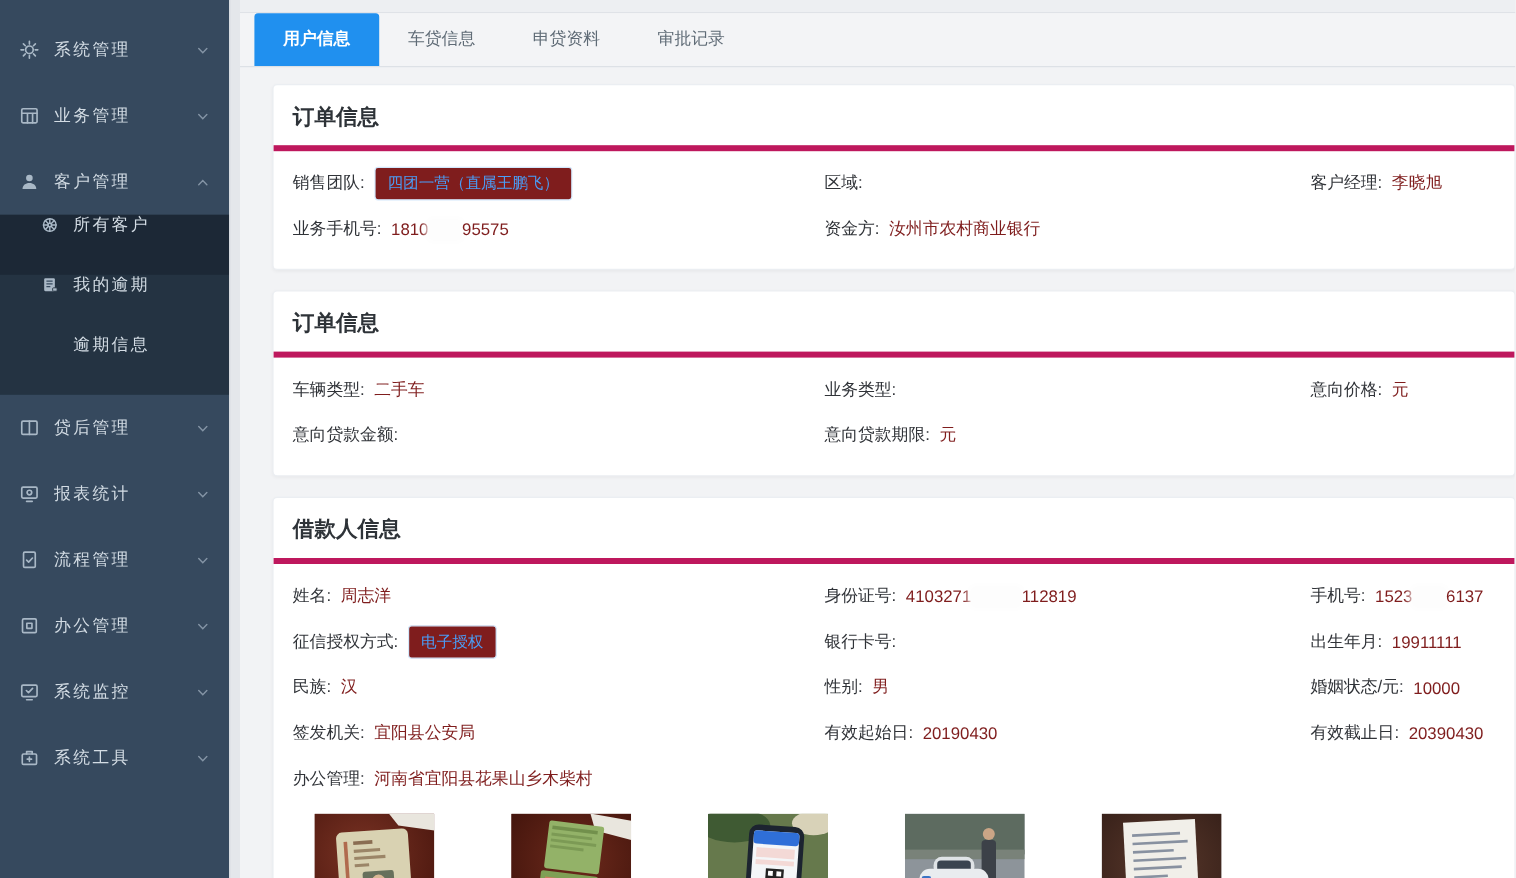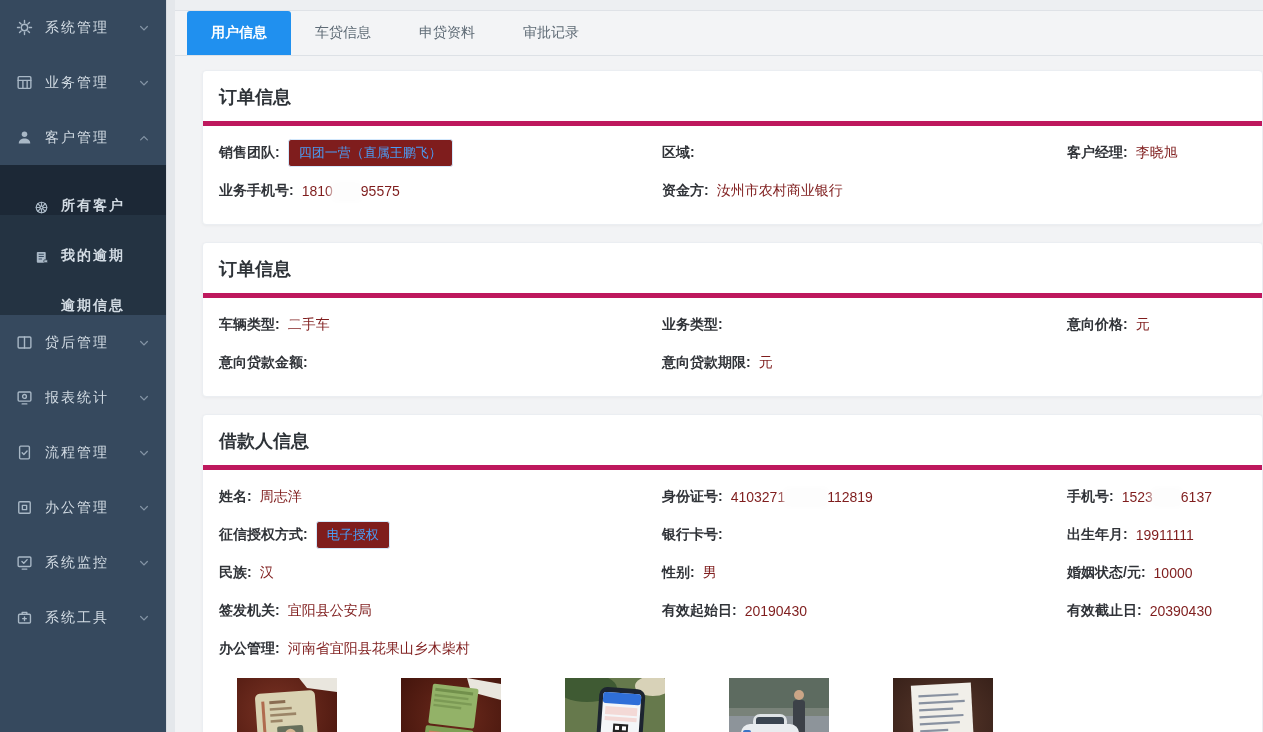--- a/index.html
+++ b/index.html
@@ -4,48 +4,48 @@
 <style>
   html,body{margin:0;padding:0;}
   body{
     width:1263px;height:732px;overflow:hidden;
     font-family:"Liberation Sans","DejaVu Sans",sans-serif;
     background:#f2f3f5;
   }
   .app{display:flex;width:1263px;height:732px;}
 
   
-  .sidebar{width:166px;flex-shrink:0;background:#36495e;box-sizing:border-box;}
+  .sidebar{width:191px;flex-shrink:0;background:#36495e;padding-top:14px;box-sizing:border-box;}
   .sb-item{height:55px;display:flex;align-items:center;padding:0 14px 0 15px;cursor:pointer;}
   .sb-item .ic{width:18px;height:18px;display:flex;align-items:center;justify-content:center;}
   .sb-item .lb{margin-left:12px;flex:1;font-size:14px;color:#d3dce4;letter-spacing:2px;}
   .sb-item .ch{width:14px;height:14px;display:flex;align-items:center;}
   .submenu{background:#243342;}
-  .sub-item{height:50px;display:flex;align-items:flex-end;padding-left:33px;cursor:pointer;font-weight:bold;}
+  .sub-item{height:50px;display:flex;align-items:flex-start;padding-left:33px;cursor:pointer;}
   .sub-item.active{background:#1c2836;}
   .sub-item .ic{width:16px;height:16px;display:flex;align-items:center;justify-content:center;}
   .sub-item .lb{margin-left:12px;font-size:14px;color:#d3dce4;letter-spacing:2px;}
 
   
   .scrollstrip{width:8px;flex-shrink:0;background:#e4e7eb;border-left:1px solid #d8dbe0;}
 
   
   .content{flex:1;display:flex;flex-direction:column;overflow:hidden;}
   .topline{height:10px;background:#edeff2;border-bottom:1px solid #dfe2e7;flex-shrink:0;}
   .tabs{display:flex;padding-left:12px;height:44px;border-bottom:1px solid #dde1e6;flex-shrink:0;background:#f3f4f6;}
   .tab{width:104px;display:flex;align-items:center;justify-content:center;font-size:14px;color:#5f6b76;cursor:pointer;}
   .tab.active{background:#2090ef;color:#fff;border-radius:3px 3px 0 0;font-weight:bold;}
 
   .cards{flex:1;padding:14px 0 0 27px;overflow:hidden;}
   .card{background:#fff;border:1px solid #ebeef2;border-radius:4px;box-shadow:0 1px 3px rgba(0,0,0,.04);margin-bottom:17px;}
   .card-h{padding:14px 20px 12px 16px;font-size:18px;font-weight:bold;color:#2e3338;border-bottom:5px solid #be185d;}
   .card-b{padding:8px 20px 14px 16px;}
   .frow{display:grid;grid-template-columns:443px 405px 1fr;}
   .fld{display:flex;align-items:center;min-height:38px;font-size:14px;}
-  .fld .lbl{font-weight:bold;color:#303338;white-space:nowrap;}
+  .fld .lbl{font-weight:normal;color:#303338;white-space:nowrap;}
   .fld .val{color:#7f1d1d;margin-left:8px;display:flex;align-items:center;white-space:nowrap;}
   .redact{display:inline-block;height:15px;background:#fdfdfd;border-radius:2px;box-shadow:0 0 6px 3px #fdfdfd;margin:0 1px;}
   .tagchip{background:#7f1d1d;border:1px solid #d3e8fc;color:#4a9df6;border-radius:3px;padding:4px 10px;font-size:13px;margin-left:8px;white-space:nowrap;cursor:pointer;}
 
   .photos{display:flex;gap:64px;padding:10px 0 0 18px;}
   .photo{width:100px;text-align:center;}
   .thumb{width:100px;height:96px;overflow:hidden;cursor:pointer;display:block;}
   .thumb svg{display:block;}
 </style>
 </head>

